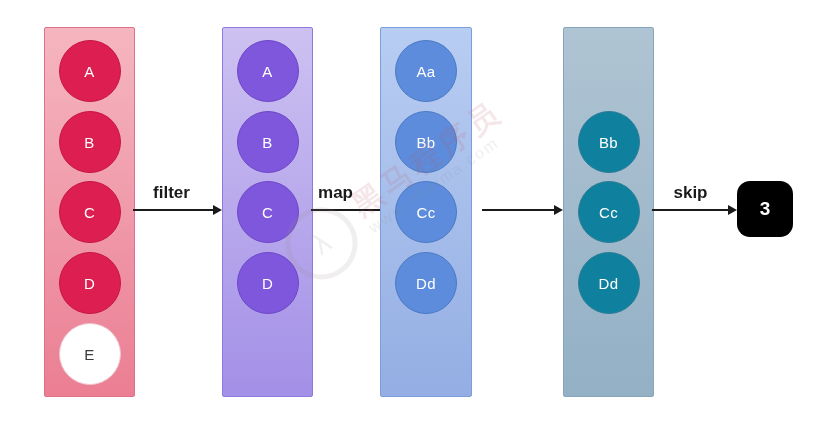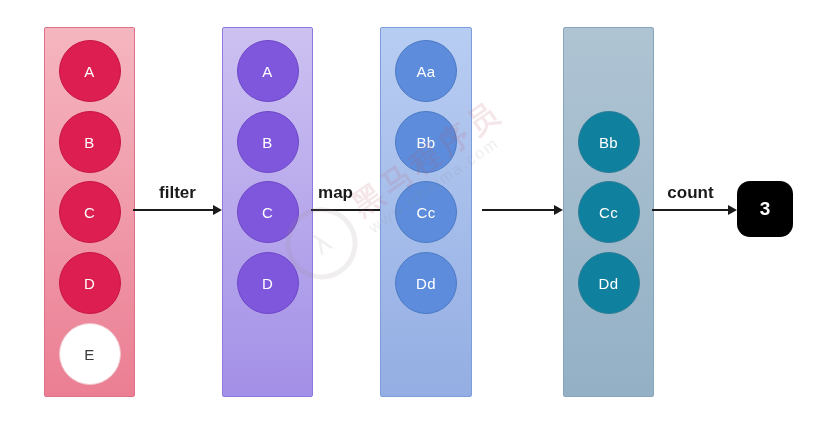--- a/index.html
+++ b/index.html
@@ -60,21 +60,21 @@
   .a2{left:311px;width:81px;}
   .a3{left:482px;width:81px;}
   .a4{left:652px;width:85px;}
 
   .op-label{
     position:absolute;
     top:183px;height:20px;line-height:20px;
     text-align:center;
     font-size:17px;font-weight:bold;color:#1A1A1A;
   }
-  .l1{left:133px;width:89px;}
+  .l1{left:127px;width:89px;}
   .l2{left:295px;width:81px;}
   .l3{left:482px;width:81px;}
   .l4{left:648px;width:85px;}
 
   
   .result-box{
     position:absolute;
     left:737px;top:181px;
     width:56px;height:56px;
     background:#000000;
@@ -148,21 +148,21 @@
     <div class="shaft"></div>
     <div class="head"></div>
   </div>
 
   <div class="stage s4">
     <div class="circle r2">Bb</div>
     <div class="circle r3">Cc</div>
     <div class="circle r4">Dd</div>
   </div>
 
-  <div class="op-label l4">count</div>
+  <div class="op-label l4">skip</div>
   <div class="arrow a4">
     <div class="shaft"></div>
     <div class="head"></div>
   </div>
 
   <div class="result-box">3</div>
 
   <div class="watermark">
     <div class="wm-logo">λ</div>
     <div class="wm-text">

